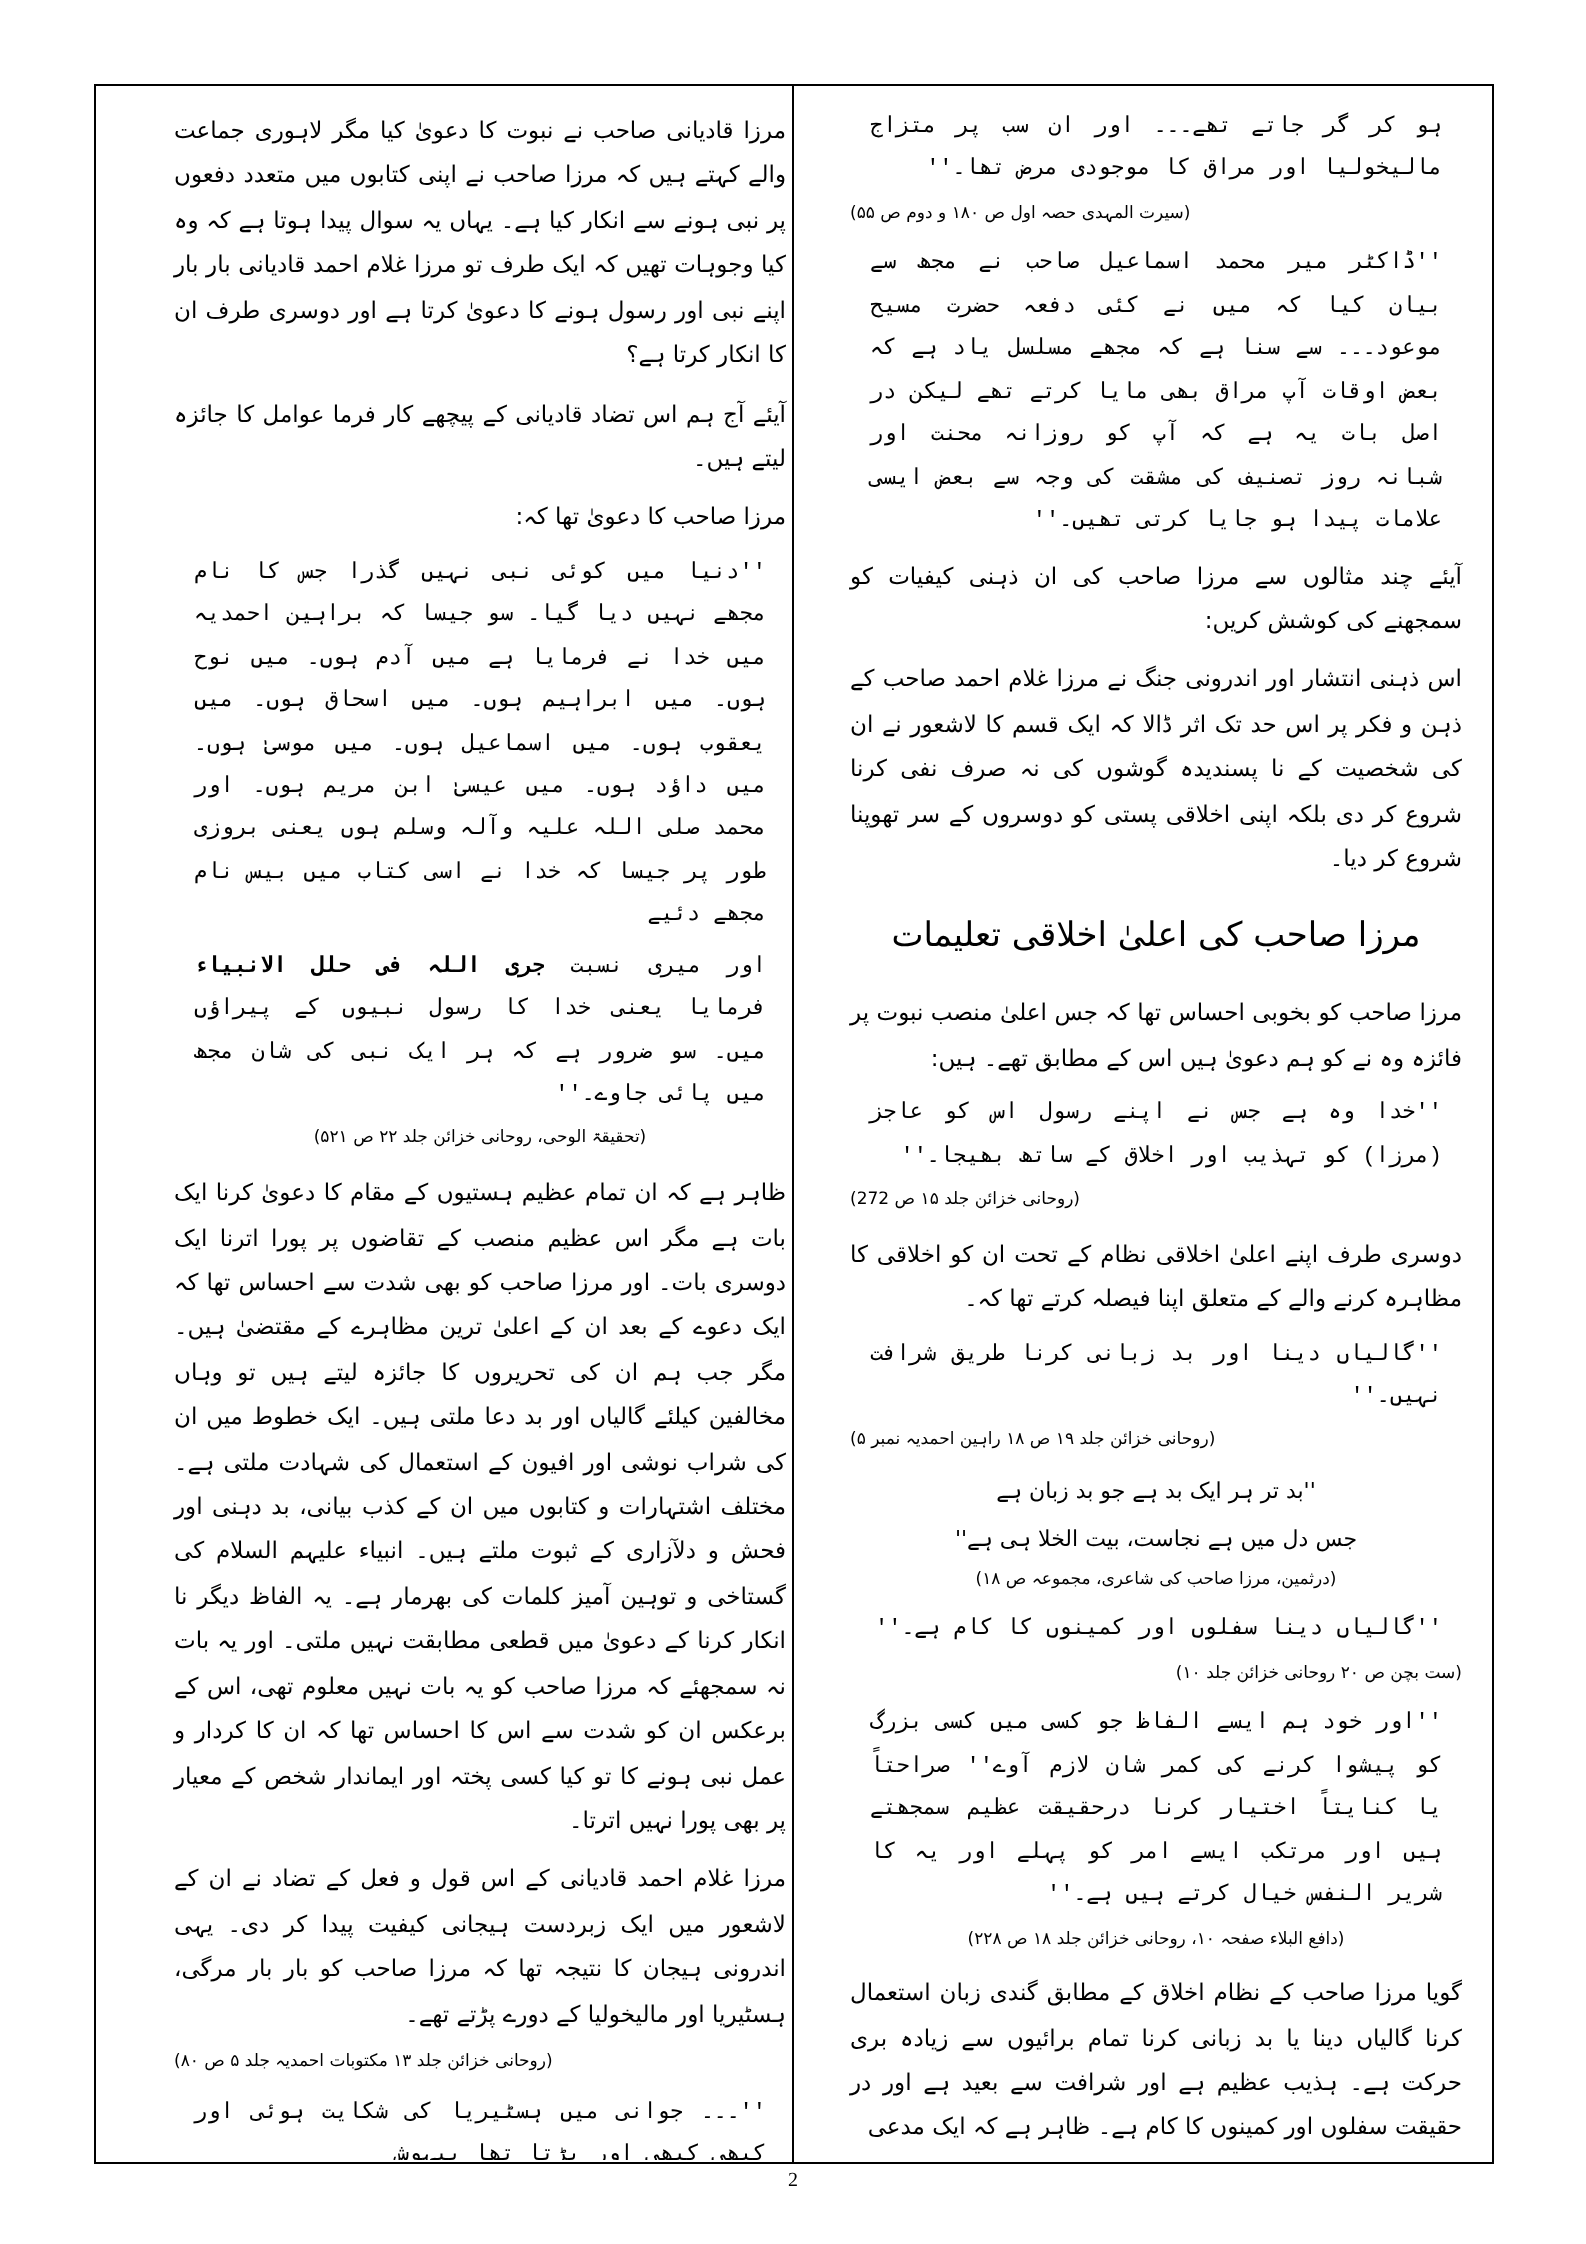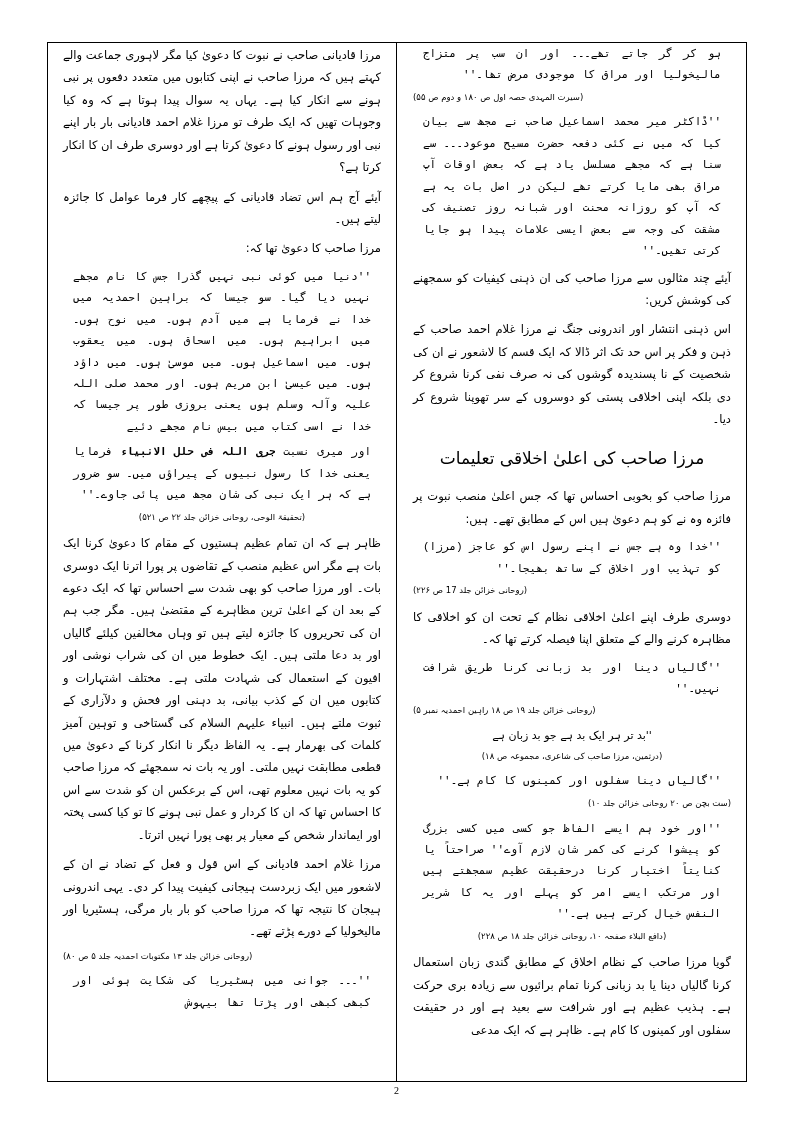--- a/index.html
+++ b/index.html
@@ -38,26 +38,27 @@
     left: 396px;
     top: 42px;
     width: 0;
     height: 1040px;
     border-left: 1px solid #000;
   }
 
   .columns {
     position: absolute;
     left: 47px;
-    top: 30px;
+    top: 40px;
     width: 700px;
     height: 1040px;
     display: flex;
     flex-direction: row-reverse;
     box-sizing: border-box;
+    padding-left: 24px;
   }
 
   .col {
     width: 350px;
     box-sizing: border-box;
     padding: 14px 16px 10px 16px;
     overflow: hidden;
   }
 
   .col-right {  }
@@ -165,25 +166,26 @@
 
     <div class="col col-left">
       <p class="quote">ہو کر گر جاتے تھے۔۔۔ اور ان سب پر متزاج مالیخولیا اور مراق کا موجودی مرض تھا۔''</p>
       <p class="ref">(سیرت المہدی حصہ اول ص ۱۸۰ و دوم ص ۵۵)</p>
       <p class="quote">''ڈاکٹر میر محمد اسماعیل صاحب نے مجھ سے بیان کیا کہ میں نے کئی دفعہ حضرت مسیح موعود۔۔۔ سے سنا ہے کہ مجھے مسلسل یاد ہے کہ بعض اوقات آپ مراق بھی مایا کرتے تھے لیکن در اصل بات یہ ہے کہ آپ کو روزانہ محنت اور شبانہ روز تصنیف کی مشقت کی وجہ سے بعض ایسی علامات پیدا ہو جایا کرتی تھیں۔''</p>
       <p class="para">آیئے چند مثالوں سے مرزا صاحب کی ان ذہنی کیفیات کو سمجھنے کی کوشش کریں:</p>
       <p class="para">اس ذہنی انتشار اور اندرونی جنگ نے مرزا غلام احمد صاحب کے ذہن و فکر پر اس حد تک اثر ڈالا کہ ایک قسم کا لاشعور نے ان کی شخصیت کے نا پسندیدہ گوشوں کی نہ صرف نفی کرنا شروع کر دی بلکہ اپنی اخلاقی پستی کو دوسروں کے سر تھوپنا شروع کر دیا۔</p>
       <h2 class="heading">مرزا صاحب کی اعلیٰ اخلاقی تعلیمات</h2>
       <p class="para">مرزا صاحب کو بخوبی احساس تھا کہ جس اعلیٰ منصب نبوت پر فائزہ وہ نے کو ہم دعویٰ ہیں اس کے مطابق تھے۔ ہیں:</p>
       <p class="quote">''خدا وہ ہے جس نے اپنے رسول اس کو عاجز (مرزا) کو تہذیب اور اخلاق کے ساتھ بھیجا۔''</p>
-      <p class="ref">(روحانی خزائن جلد 17 ص ۲۲۶)</p>
+      <p class="ref">(روحانی خزائن جلد ۱۵ ص 272)</p>
       <p class="para">دوسری طرف اپنے اعلیٰ اخلاقی نظام کے تحت ان کو اخلاقی کا مظاہرہ کرنے والے کے متعلق اپنا فیصلہ کرتے تھا کہ۔</p>
       <p class="quote">''گالیاں دینا اور بد زبانی کرنا طریق شرافت نہیں۔''</p>
       <p class="ref">(روحانی خزائن جلد ۱۹ ص ۱۸ راہین احمدیہ نمبر ۵)</p>
       <p class="quote-center">''بد تر ہر ایک بد ہے جو بد زبان ہے</p>
+      <p class="quote-center">جس دل میں ہے نجاست، بیت الخلا ہی ہے''</p>
       <p class="ref-center">(درثمین، مرزا صاحب کی شاعری، مجموعہ ص ۱۸)</p>
       <p class="quote">''گالیاں دینا سفلوں اور کمینوں کا کام ہے۔''</p>
       <p class="ref-right">(ست بچن ص ۲۰ روحانی خزائن جلد ۱۰)</p>
       <p class="quote">''اور خود ہم ایسے الفاظ جو کسی میں کسی بزرگ کو پیشوا کرنے کی کمر شان لازم آوے'' صراحتاً یا کنایتاً اختیار کرنا درحقیقت عظیم سمجھتے ہیں اور مرتکب ایسے امر کو پہلے اور یہ کا شریر النفس خیال کرتے ہیں ہے۔''</p>
       <p class="ref-center">(دافع البلاء صفحہ ۱۰، روحانی خزائن جلد ۱۸ ص ۲۲۸)</p>
       <p class="para">گویا مرزا صاحب کے نظام اخلاق کے مطابق گندی زبان استعمال کرنا گالیاں دینا یا بد زبانی کرنا تمام برائیوں سے زیادہ بری حرکت ہے۔ ہذیب عظیم ہے اور شرافت سے بعید ہے اور در حقیقت سفلوں اور کمینوں کا کام ہے۔ ظاہر ہے کہ ایک مدعی</p>
     </div>
 
   </div>
 

